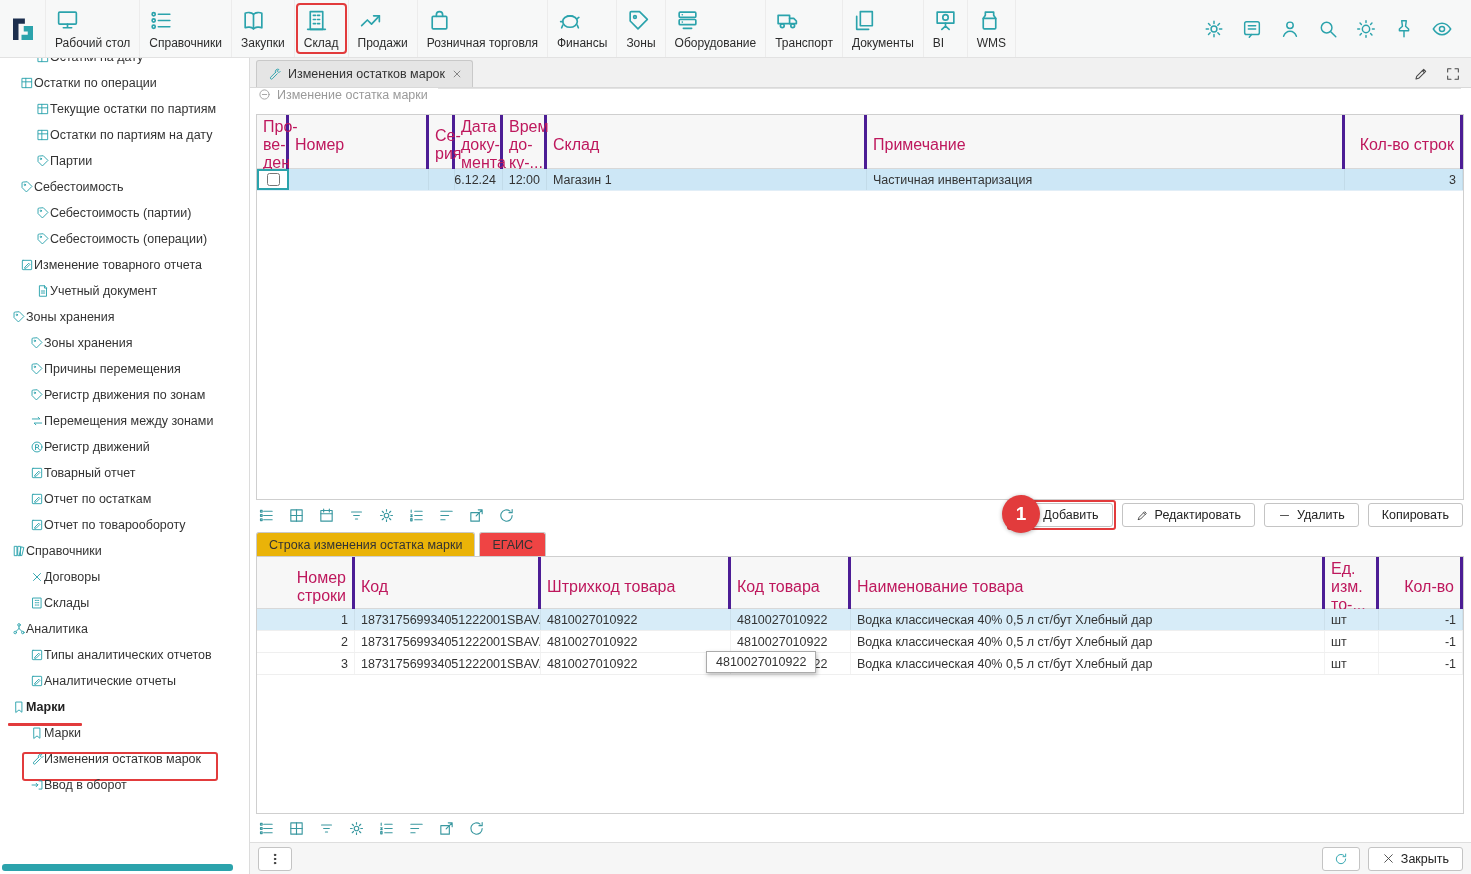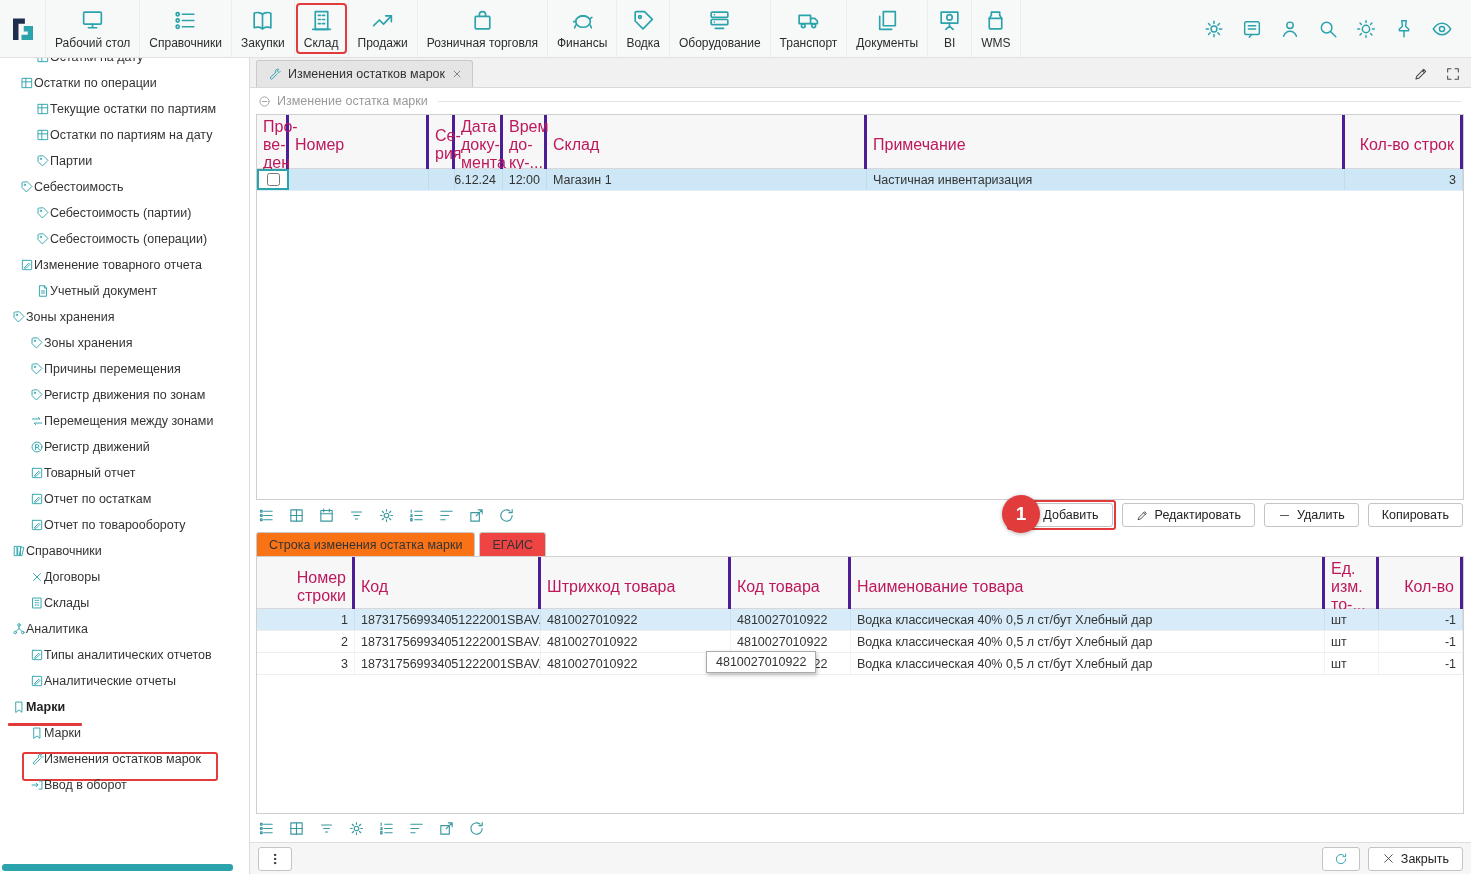--- a/index.html
+++ b/index.html
@@ -4,21 +4,21 @@
 <style>
   *{box-sizing:border-box;margin:0;padding:0}
   html,body{width:1471px;height:874px;overflow:hidden}
   body{font-family:"Liberation Sans",sans-serif;font-size:13px;color:#333;background:#fff}
   .app{width:1471px;height:874px;display:flex;flex-direction:column}
 
   
   .topbar{flex:0 0 58px;background:#f7f8f8;border-bottom:1px solid #e2e2e2;display:flex;align-items:stretch}
   .logo{width:46px;display:flex;align-items:center;justify-content:center;border-right:1px solid #ececec;cursor:pointer}
   .topbar-items{display:flex}
-  .top-item{position:relative;display:flex;flex-direction:column;align-items:center;justify-content:center;gap:3px;padding:0 9px;border-right:1px solid #ececec;cursor:pointer;white-space:nowrap}
+  .top-item{position:relative;display:flex;flex-direction:column;justify-content:center;gap:3px;padding:0 9px;border-right:1px solid #ececec;cursor:pointer;white-space:nowrap}
   .top-item .ticon{color:#2BA3AC}
   .top-item .ticon svg{width:25px;height:25px;display:block}
   .top-item .tlabel{font-size:12px;color:#2c2c2c}
   .top-item.annotated::after{content:"";position:absolute;inset:3px 1px;border:2px solid #e23b3c;border-radius:4px;pointer-events:none}
   .topbar-right{margin-left:auto;display:flex;align-items:center;padding-right:10px}
   .top-righticon{padding:6px 8px;color:#2BA3AC;cursor:pointer}
   .top-righticon svg{width:22px;height:22px;display:block}
 
   .content-row{flex:1;display:flex;min-height:0}
 
@@ -44,21 +44,21 @@
   .tab{height:27px;display:flex;align-items:center;gap:7px;padding:0 10px;background:#e5e5e5;border:1px solid #c9c9c9;border-bottom:none;border-radius:3px 3px 0 0;cursor:pointer}
   .tab .tab-icon{color:#2BA3AC}
   .tab .tab-icon svg{width:14px;height:14px;display:block}
   .tab .tab-label{font-size:12.5px;color:#333}
   .tab .tab-close{color:#555;cursor:pointer}
   .tab .tab-close svg{width:10px;height:10px;display:block}
   .tabbar-right{margin-left:auto;display:flex;align-items:center;gap:16px;padding-bottom:5px;color:#4a4a4a}
   .tabbar-right .hicon{cursor:pointer}
   .tabbar-right .hicon svg{width:16px;height:16px;display:block}
 
-  .group-row{flex:0 0 26px;display:flex;align-items:center;gap:6px;padding:0 10px 0 8px;color:#9a9a9a;font-size:12.5px}
+  .group-row{flex:0 0 26px;display:flex;align-items:flex-start;gap:6px;padding:0 10px 0 8px;color:#9a9a9a;font-size:12.5px}
   .group-row .gicon{color:#9a9a9a}
   .group-row .gicon svg{width:13px;height:13px;display:block}
   .group-row .gline{flex:1;height:1px;background:#e3e3e3;margin-left:4px}
 
   :root{
     --doc-cols: 32px 140px 26px 48px 44px 320px 478px minmax(0,1fr);
     --lines-cols: 98px 186px 190px 120px 474px 54px minmax(0,1fr);
   }
   .doc-table{flex:0 0 386px;margin:0 7px 0 6px;border:1px solid #cfcfcf;display:flex;flex-direction:column;background:#fff}
   .d-head{display:grid;grid-template-columns:var(--doc-cols);height:54px;background:#f7f7f7;border-bottom:1px solid #d8d8d8}
@@ -76,21 +76,21 @@
   .tb-icon svg{width:17px;height:17px;display:block}
   .actions{margin-left:auto;display:flex;gap:9px;align-items:center}
   .btn{height:24px;display:inline-flex;align-items:center;gap:6px;padding:0 13px;background:#fff;border:1px solid #c4c4c4;border-radius:3px;font-size:12.5px;color:#222;cursor:pointer;position:relative;font-family:inherit}
   .btn .btn-icon{color:#3c3c3c;display:flex}
   .btn .btn-icon svg{width:13px;height:13px;display:block}
   .btn .btn-icon:empty{display:none}
   .btn.annot-outline::after{content:"";position:absolute;inset:-4px;border:2px solid #e23b3c;border-radius:3px;pointer-events:none}
 
   .subtabs{flex:0 0 26px;display:flex;align-items:flex-end;gap:4px;padding:0 0 0 6px}
   .subtab{height:24px;display:flex;align-items:center;padding:0 12px;font-size:12.5px;border:1px solid #c9c9c9;border-bottom:none;border-radius:3px 3px 0 0;background:#ef4444;cursor:pointer;color:#333}
-  .subtab.active{background:#f97316}
+  .subtab.active{background:#eab308}
 
   .lines-table{flex:1;margin:0 7px 0 6px;border:1px solid #cfcfcf;display:flex;flex-direction:column;min-height:0;background:#fff}
   .l-head{display:grid;grid-template-columns:var(--lines-cols);height:52px;background:#f7f7f7;border-bottom:1px solid #d8d8d8}
   .l-row{display:grid;grid-template-columns:var(--lines-cols);height:22px;border-bottom:1px solid #efefef;background:#fff;cursor:pointer}
   .l-row.selected{background:#d7ecf8}
 
   .bottom-toolbar{flex:0 0 28px}
   .bottombar{flex:0 0 32px;background:#f6f6f6;border-top:1px solid #dedede;display:flex;align-items:center;padding:0 8px;gap:8px}
   .more-btn{width:34px;height:24px;display:flex;align-items:center;justify-content:center;background:#fff;border:1px solid #c4c4c4;border-radius:3px;color:#333;cursor:pointer}
   .more-btn svg{width:14px;height:14px;display:block}
@@ -188,21 +188,21 @@
           <span class="tlabel">Финансы</span>
         </div>
 
         <div class="top-item">
           <span class="ticon">
             <svg viewBox="0 0 24 24" fill="none" stroke="currentColor" stroke-width="1.6" stroke-linecap="round" stroke-linejoin="round">
               <path d="M13 3.5l7.5 7.5-9 9-7.5-7.5V4.5a1 1 0 0 1 1-1z"></path>
               <circle cx="8.6" cy="8.6" r="1.3"></circle>
             </svg>
           </span>
-          <span class="tlabel">Водка</span>
+          <span class="tlabel">Зоны</span>
         </div>
 
         <div class="top-item">
           <span class="ticon">
             <svg viewBox="0 0 24 24" fill="none" stroke="currentColor" stroke-width="1.6" stroke-linecap="round" stroke-linejoin="round">
               <rect x="4" y="4" width="16" height="5" rx="1"></rect>
               <rect x="4" y="11" width="16" height="5" rx="1"></rect>
               <path d="M7 6.5h.01M7 13.5h.01M8 19.5h8"></path>
             </svg>
           </span>

